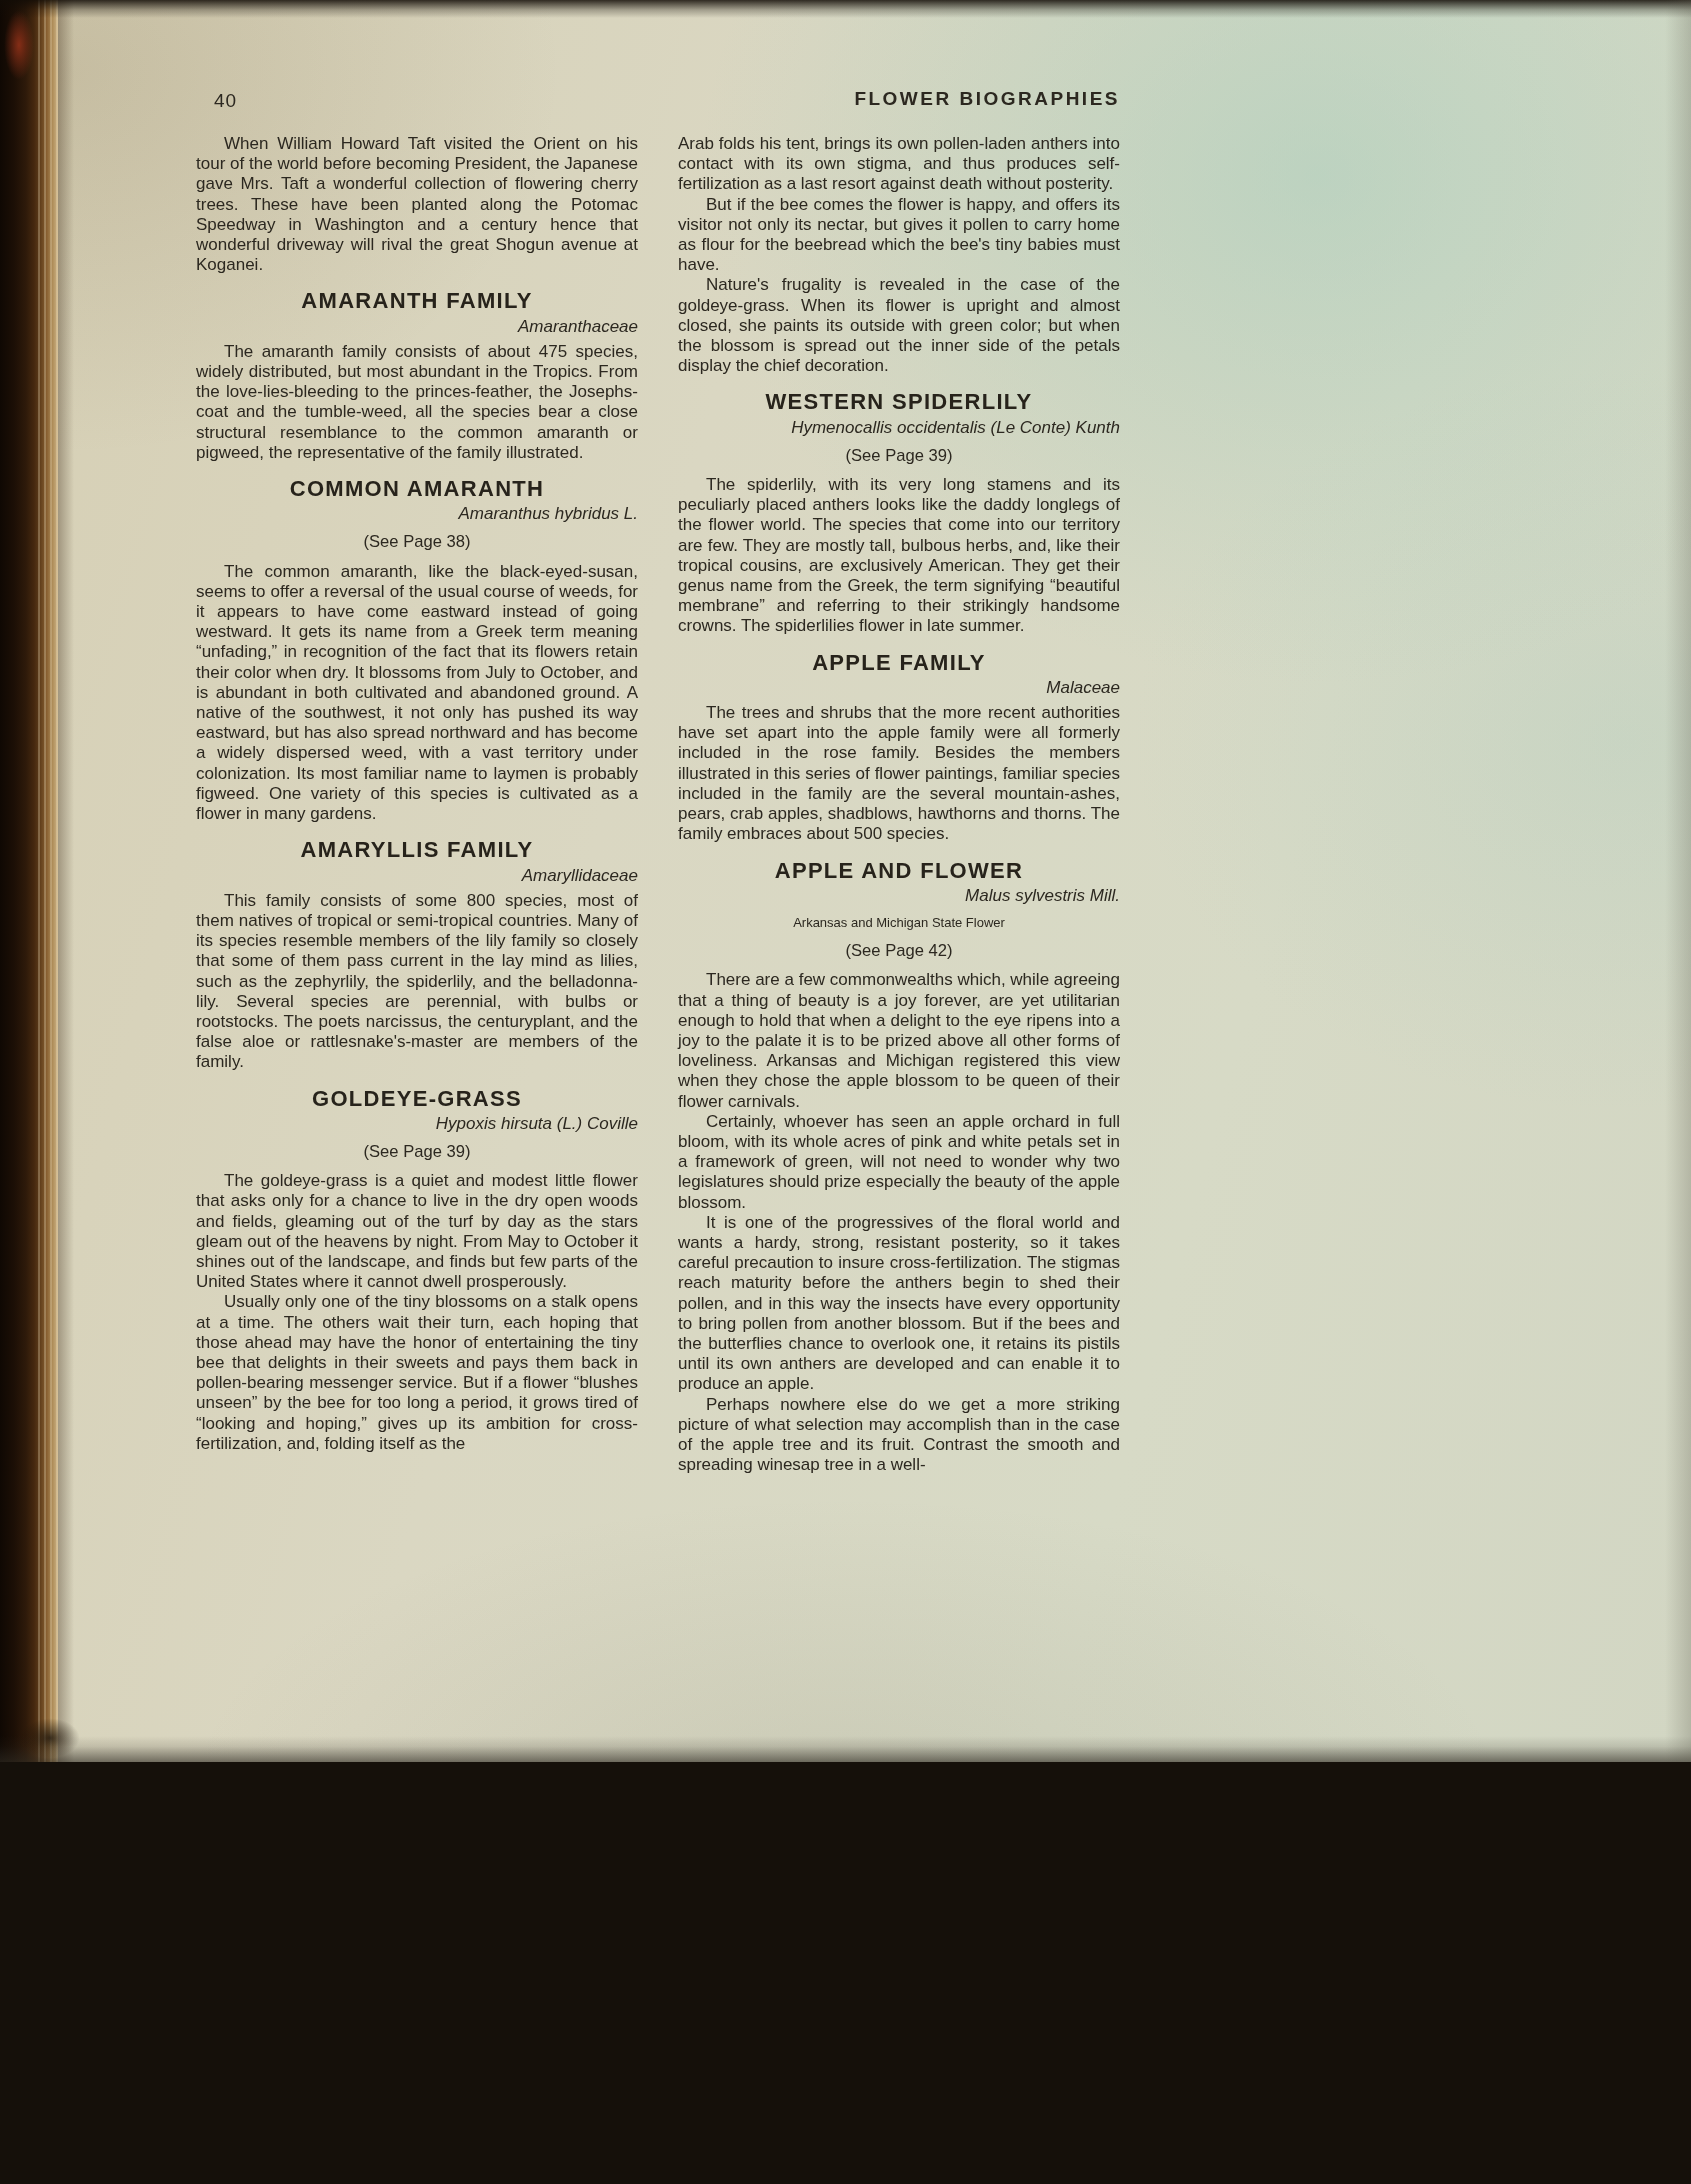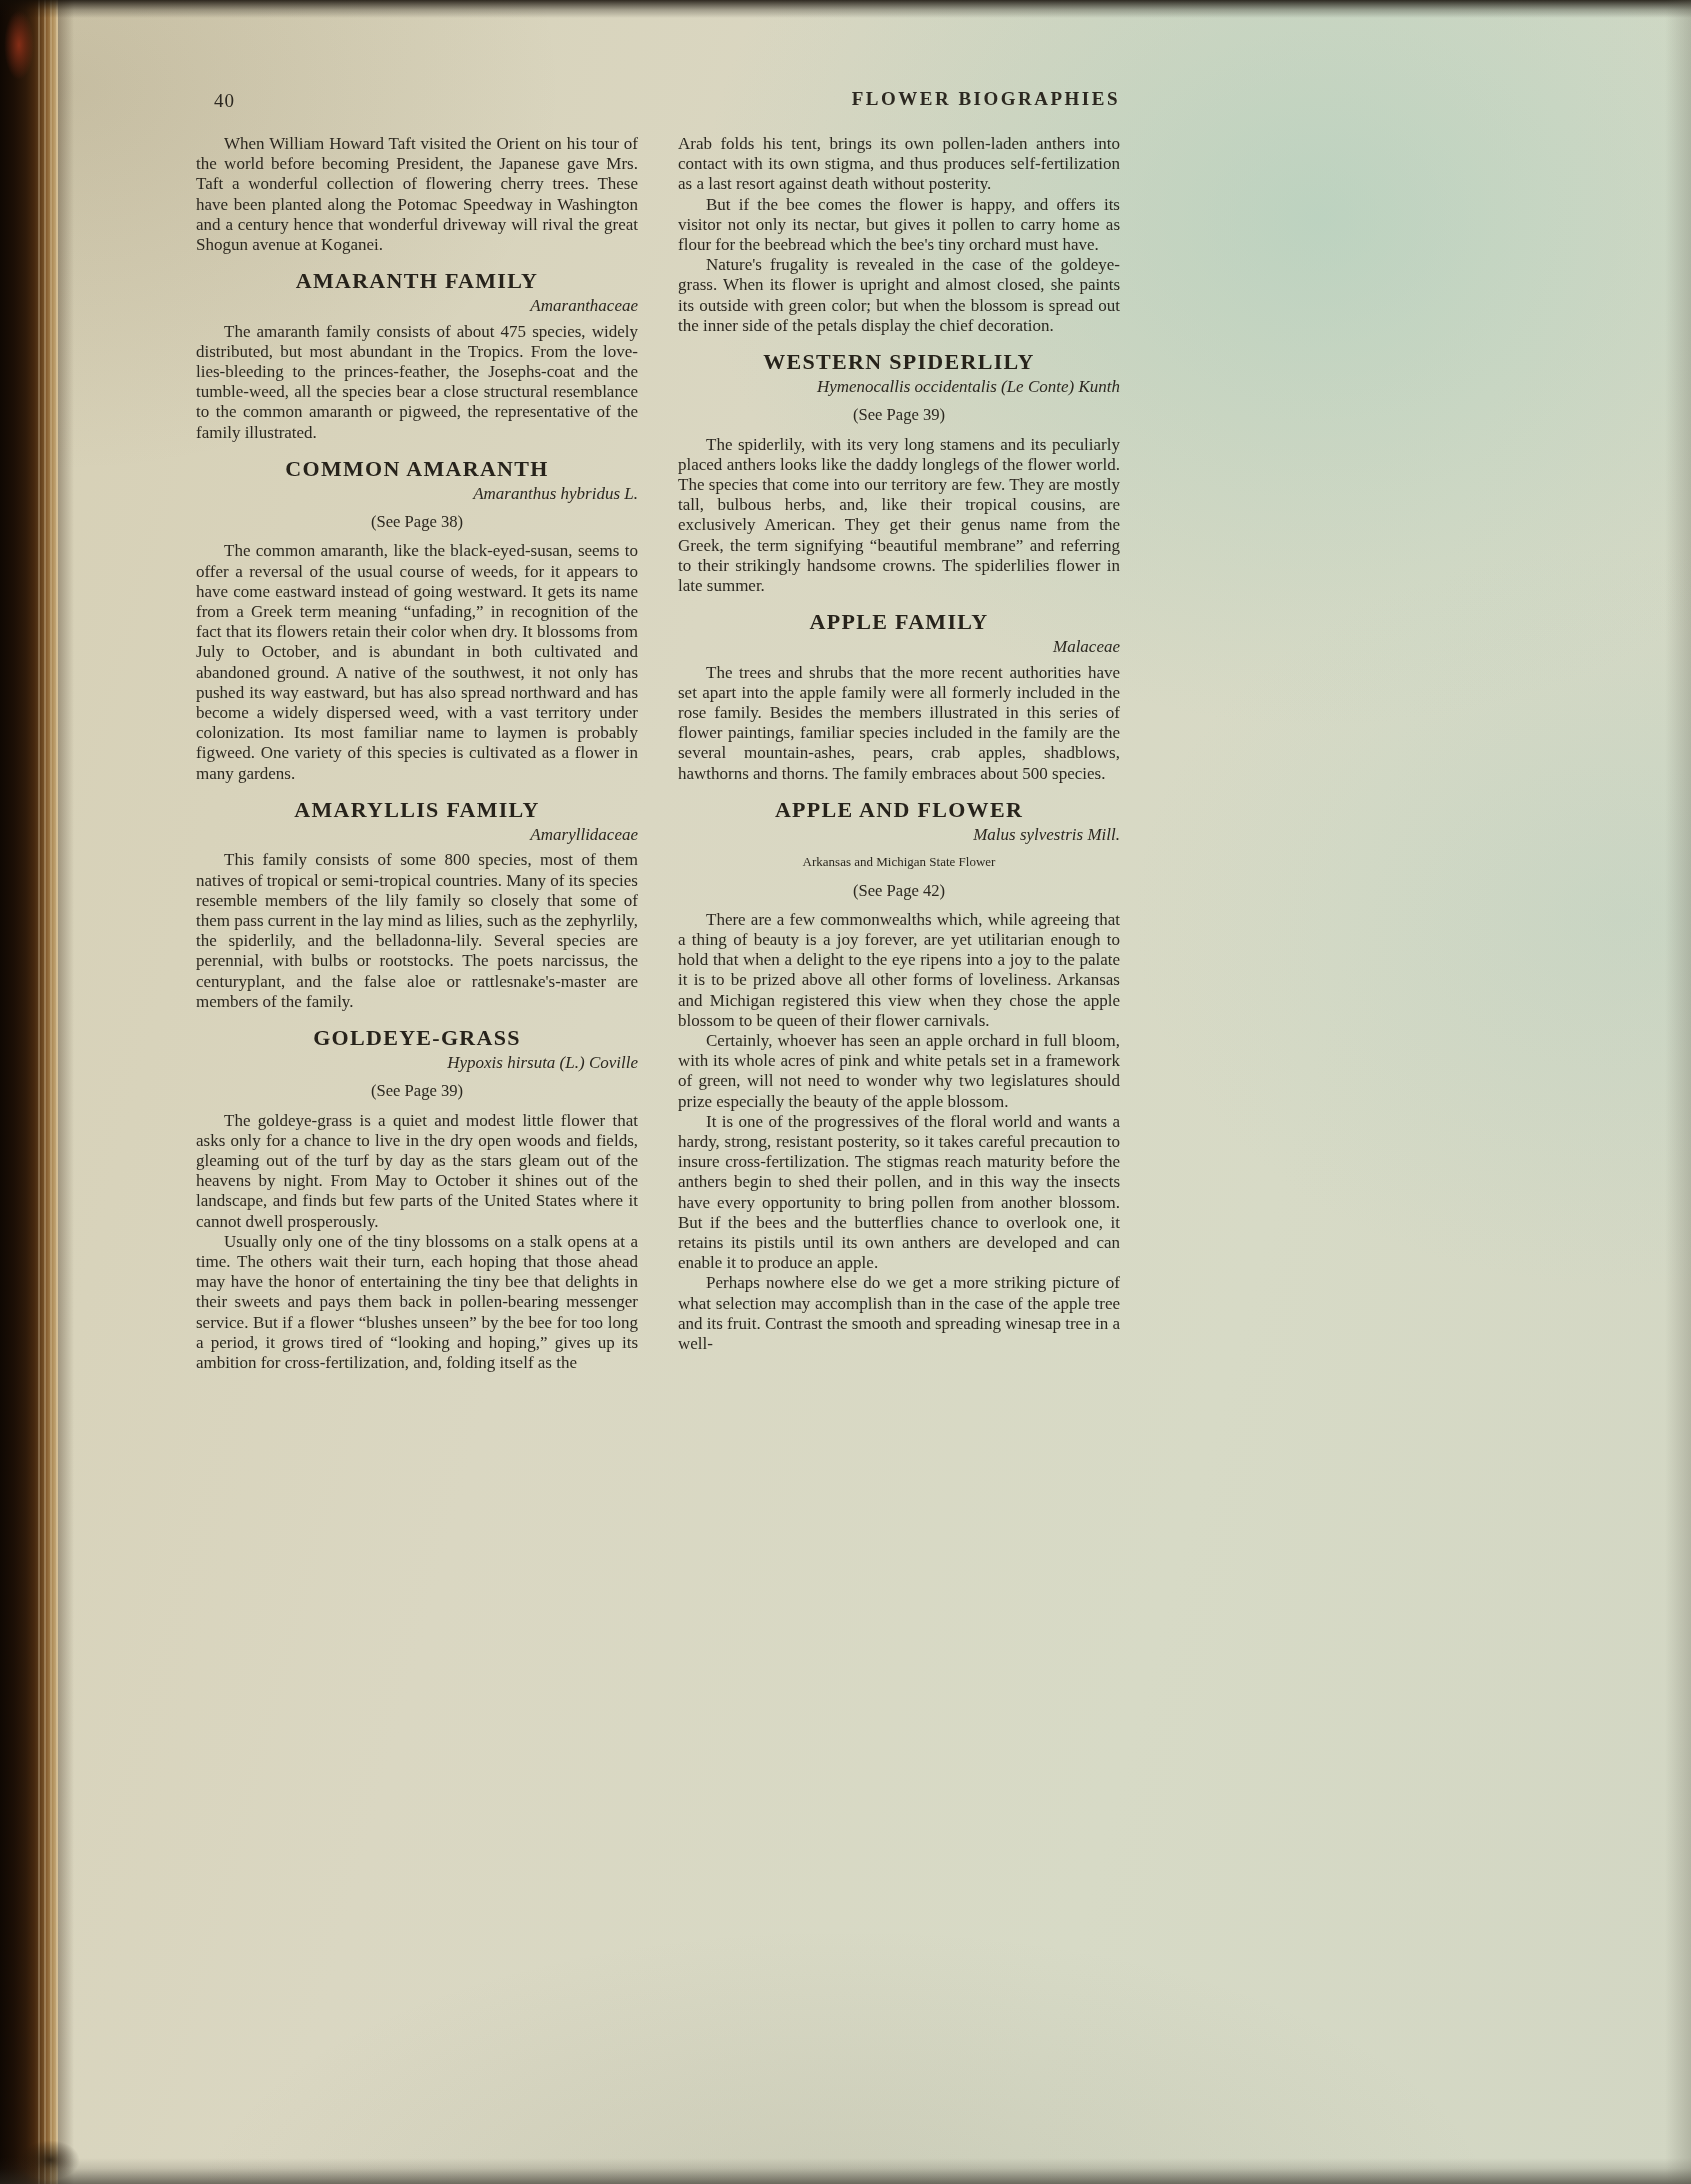--- a/index.html
+++ b/index.html
@@ -1,23 +1,23 @@
 <!DOCTYPE html>
 <html><head>
 <meta charset="utf-8">
 <style>
   * { box-sizing: border-box; }
   html, body { margin: 0; padding: 0; background: #15100a; }
 
   .scan {
     position: relative;
     width: 1691px;
-    height: 2184px;
+    height: 1762px;
     overflow: hidden;
-    font-family: Liberation Serif, serif;
+    font-family: Liberation Sans, sans-serif;
     color: #2c2820;
     background:
       radial-gradient(ellipse 1000px 820px at 78% 10%, rgba(148,200,184,0.40), rgba(148,200,184,0) 62%),
       radial-gradient(ellipse 820px 620px at 96% 42%, rgba(158,200,188,0.22), rgba(158,200,188,0) 60%),
       radial-gradient(ellipse 900px 700px at 4% 4%, rgba(110,90,55,0.16), rgba(110,90,55,0) 55%),
       radial-gradient(ellipse 1100px 500px at 50% 102%, rgba(120,115,95,0.14), rgba(120,115,95,0) 60%),
       linear-gradient(105deg, #d6cfb4 0%, #dad7c2 38%, #d7dac6 70%, #d2d6c3 100%);
   }
 
   
@@ -117,21 +117,21 @@
           <div class="latin">Amaryllidaceae</div>
           <p class="para">This family consists of some 800 species, most of them natives of tropical or semi-tropical countries. Many of its species resemble members of the lily family so closely that some of them pass current in the lay mind as lilies, such as the zephyrlily, the spiderlily, and the belladonna-lily. Several species are perennial, with bulbs or rootstocks. The poets narcissus, the centuryplant, and the false aloe or rattlesnake's-master are members of the family.</p>
           <h3 class="heading">GOLDEYE-GRASS</h3>
           <div class="latin">Hypoxis hirsuta (L.) Coville</div>
           <div class="note">(See Page 39)</div>
           <p class="para">The goldeye-grass is a quiet and modest little flower that asks only for a chance to live in the dry open woods and fields, gleaming out of the turf by day as the stars gleam out of the heavens by night. From May to October it shines out of the landscape, and finds but few parts of the United States where it cannot dwell prosperously.</p>
           <p class="para">Usually only one of the tiny blossoms on a stalk opens at a time. The others wait their turn, each hoping that those ahead may have the honor of entertaining the tiny bee that delights in their sweets and pays them back in pollen-bearing messenger service. But if a flower “blushes unseen” by the bee for too long a period, it grows tired of “looking and hoping,” gives up its ambition for cross-fertilization, and, folding itself as the</p>
         </div>
       <div class="col" id="col-right">
           <p class="para noindent">Arab folds his tent, brings its own pollen-laden anthers into contact with its own stigma, and thus produces self-fertilization as a last resort against death without posterity.</p>
-          <p class="para">But if the bee comes the flower is happy, and offers its visitor not only its nectar, but gives it pollen to carry home as flour for the beebread which the bee's tiny orchard must have.</p>
+          <p class="para">But if the bee comes the flower is happy, and offers its visitor not only its nectar, but gives it pollen to carry home as flour for the beebread which the bee's tiny babies must have.</p>
           <p class="para">Nature's frugality is revealed in the case of the goldeye-grass. When its flower is upright and almost closed, she paints its outside with green color; but when the blossom is spread out the inner side of the petals display the chief decoration.</p>
           <h3 class="heading">WESTERN SPIDERLILY</h3>
           <div class="latin">Hymenocallis occidentalis (Le Conte) Kunth</div>
           <div class="note">(See Page 39)</div>
           <p class="para">The spiderlily, with its very long stamens and its peculiarly placed anthers looks like the daddy longlegs of the flower world. The species that come into our territory are few. They are mostly tall, bulbous herbs, and, like their tropical cousins, are exclusively American. They get their genus name from the Greek, the term signifying “beautiful membrane” and referring to their strikingly handsome crowns. The spiderlilies flower in late summer.</p>
           <h3 class="heading">APPLE FAMILY</h3>
           <div class="latin">Malaceae</div>
           <p class="para">The trees and shrubs that the more recent authorities have set apart into the apple family were all formerly included in the rose family. Besides the members illustrated in this series of flower paintings, familiar species included in the family are the several mountain-ashes, pears, crab apples, shadblows, hawthorns and thorns. The family embraces about 500 species.</p>
           <h3 class="heading">APPLE AND FLOWER</h3>
           <div class="latin">Malus sylvestris Mill.</div>

